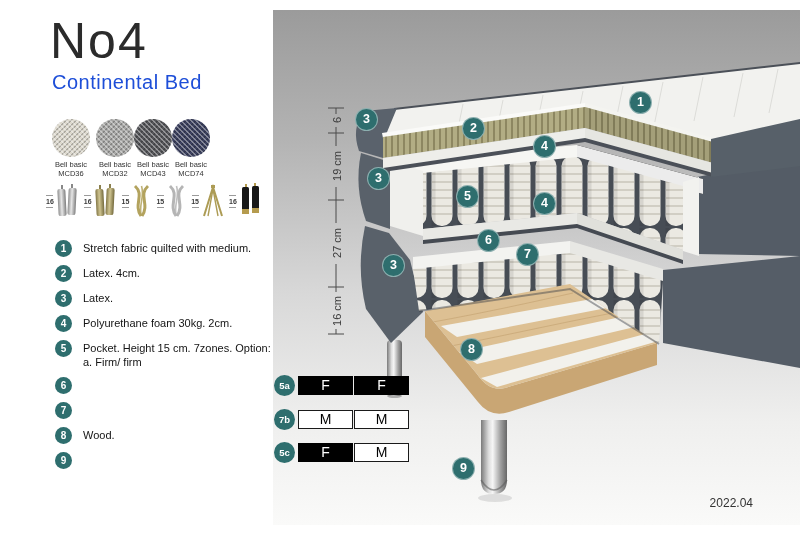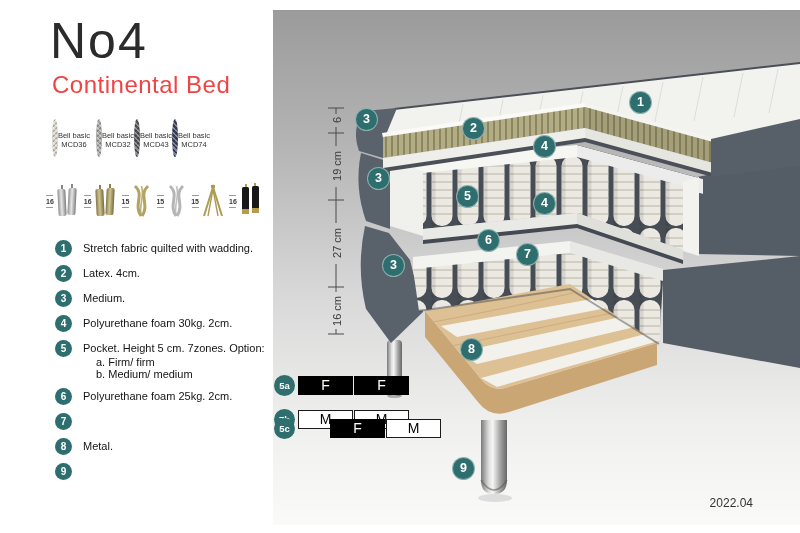--- a/index.html
+++ b/index.html
@@ -4,25 +4,25 @@
 <style>
   * { margin:0; padding:0; box-sizing:border-box; }
   html,body { width:800px; height:533px; background:#ffffff; overflow:hidden;
     font-family:"Liberation Sans", sans-serif; }
   .page { position:relative; width:800px; height:533px; background:#fff;padding-left:40px; }
 
   
   .info { position:absolute; left:0; top:0; width:273px; height:533px; background:#fff; }
   .title { position:absolute; left:50px; top:12px; font-size:50px; font-weight:200;
     letter-spacing:2px; color:#2b2b2b; }
-  .subtitle { position:absolute; left:52px; top:71px; font-size:24px; font-weight:300;
-    letter-spacing:.5px; color:#ef4444; }
+  .subtitle { position:absolute; left:52px; top:71px; font-size:20px; font-weight:300;
+    letter-spacing:.5px; color:#1d4ed8; }
 
   .swatches { position:absolute; left:52px; top:119px; display:flex; }
-  .swatch { width:38px; display:flex; flex-direction:row; align-items:center; }
+  .swatch { width:38px; display:flex; flex-direction:column; align-items:center; }
   .swatch:nth-child(1){ margin-right:6px; }
   .swatch:nth-child(4){ margin-right:12px; }
   .swatch-circle { width:38px; height:38px; border-radius:50%; }
   .weave { background-image:
       repeating-linear-gradient(45deg, rgba(255,255,255,.38) 0 1.5px, transparent 1.5px 3.5px),
       repeating-linear-gradient(-45deg, rgba(0,0,0,.22) 0 1.5px, transparent 1.5px 3.5px); }
   .plain { border:1px solid #d9d9d9; }
   .swatch-label { margin-top:3px; font-size:7.5px; line-height:9px; color:#333;
     text-align:center; white-space:nowrap; }
 
@@ -31,21 +31,21 @@
   .leg-meta { display:flex; flex-direction:column; align-items:center; margin-right:2px; }
   .leg-tick { width:7px; height:1px; background:#9a9a9a; }
   .leg-num { font-size:7px; font-weight:bold; color:#3a3a3a; padding:2px 0; }
 
   .legend { position:absolute; left:55px; top:240px; list-style:none; }
   .legend li { display:flex; margin-bottom:8px; }
   .badge { flex:0 0 17px; width:17px; height:17px; border-radius:50%;
     background:var(--accent,#2e6e6e); color:#fff; font-size:10px; font-weight:bold;
     text-align:center; line-height:17px; margin-right:11px; }
   .legend .txt { font-size:11px; line-height:17px; color:#141414; }
-  .legend .opts { font-size:11px; line-height:11.5px; color:#141414; margin-left:13px; }
+  .legend .opts { font-size:11px; line-height:11.5px; color:#141414; margin-left:0; }
 
   
   .panel { position:absolute; left:273px; top:10px; width:527px; height:515px;
     background:linear-gradient(180deg,#9b9b9b 0%, #b3b3b3 25%, #d8d8d8 55%, #efefee 80%, #fafaf9 100%); }
   .panel svg.bed { position:absolute; left:0; top:0; }
 
   .callout { position:absolute; width:23px; height:23px; border-radius:50%;
     background:var(--accent,#2e6e6e); border:1px solid rgba(255,255,255,.45);
     color:#fff; font-size:12.5px; font-weight:bold; text-align:center; line-height:21px; }
 
@@ -193,52 +193,50 @@
           <rect x="13" y="3" width="7" height="27" rx="1.5" fill="#181818"></rect>
           <rect x="3" y="26" width="7" height="5" fill="#b59b4e"></rect>
           <rect x="13" y="25" width="7" height="5" fill="#b59b4e"></rect>
         </svg>
       </div>
     </div>
 
     <ol class="legend">
       <li>
         <span class="badge">1</span>
-        <span class="txt">Stretch fabric quilted with wadding.</span>
+        <span class="txt">Stretch fabric quilted with medium.</span>
         </li>
       <li>
         <span class="badge">2</span>
         <span class="txt">Latex. 4cm.</span>
         </li>
       <li>
         <span class="badge">3</span>
-        <span class="txt">Medium.</span>
+        <span class="txt">Latex.</span>
         </li>
       <li>
         <span class="badge">4</span>
         <span class="txt">Polyurethane foam 30kg. 2cm.</span>
         </li>
       <li>
         <span class="badge">5</span>
         <span class="txt">
-          <span>Pocket. Height 5 cm. 7zones. Option:</span>
+          <span>Pocket. Height 15 cm. 7zones. Option:</span>
           <div class="opts">a. Firm/ firm</div>
-          <div class="opts">b. Medium/ medium</div>
         </span>
         </li>
       <li>
         <span class="badge">6</span>
-        <span class="txt">Polyurethane foam 25kg. 2cm.</span>
         </li>
       <li>
         <span class="badge">7</span>
         </li>
       <li>
         <span class="badge">8</span>
-        <span class="txt">Metal.</span>
+        <span class="txt">Wood.</span>
         </li>
       <li>
         <span class="badge">9</span>
         </li>
     </ol>
   </aside>
 
   <section class="panel">
 
     <svg class="bed" width="527" height="515" viewBox="0 0 527 515">
@@ -384,21 +382,21 @@
         <span class="fcell dark">F</span>
       </span>
     </div>
     <div class="firm-row" style="top:399px;">
       <span class="firm-id">7b</span>
       <span class="firm-box">
         <span class="fcell light">M</span>
         <span class="fcell light">M</span>
       </span>
     </div>
-    <div class="firm-row" style="top:408px;gap:32px;">
+    <div class="firm-row" style="top:432px;">
       <span class="firm-id">5c</span>
       <span class="firm-box">
         <span class="fcell dark">F</span>
         <span class="fcell light">M</span>
       </span>
     </div>
 
     <div class="version">2022.04</div>
   </section>
 </div>

